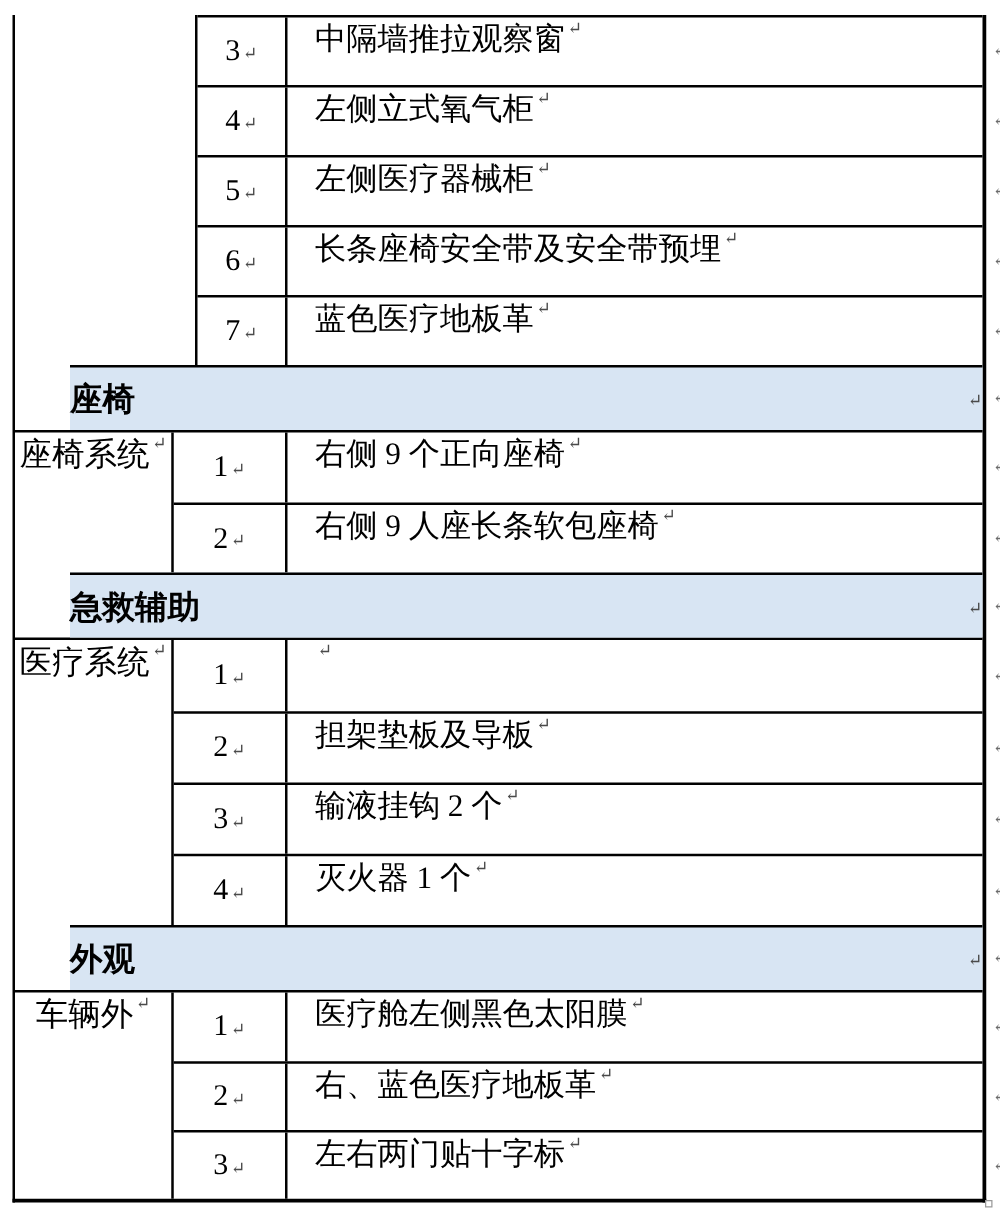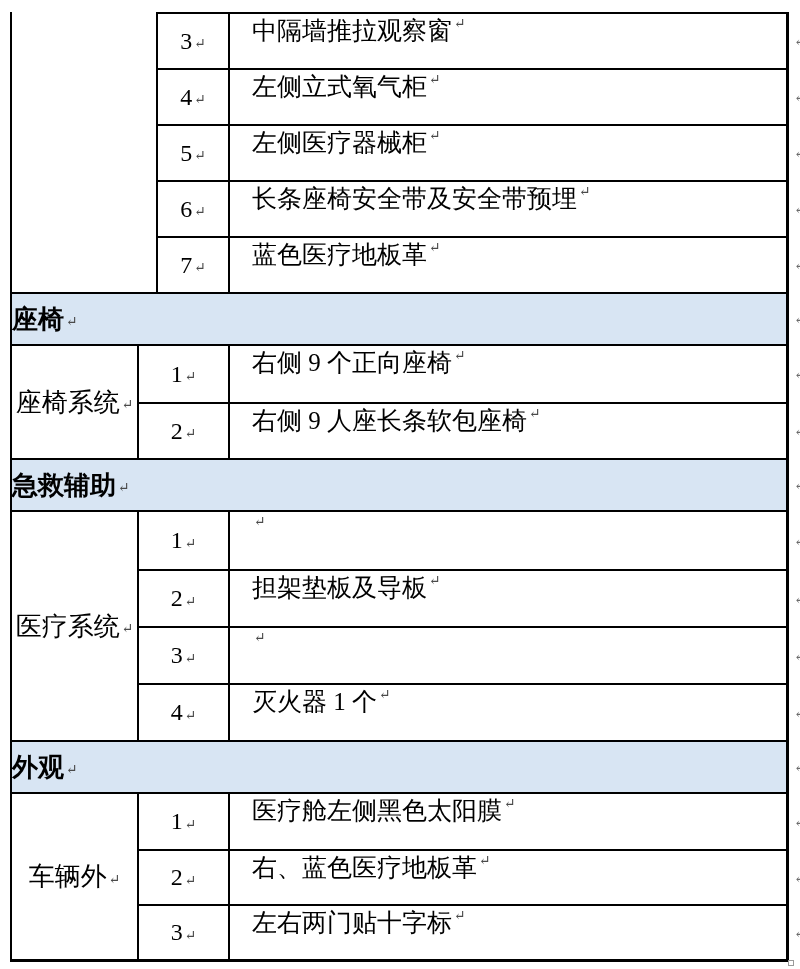--- a/index.html
+++ b/index.html
@@ -5,41 +5,41 @@
   html,body{margin:0;padding:0;background:#ffffff;width:800px;height:969px;overflow:hidden;}
   .page{position:relative;width:800px;height:969px;background:#ffffff;
         font-family:"Liberation Serif","DejaVu Serif",serif;color:var(--text,#000);}
   .spec-table{position:absolute;left:10px;top:12px;width:779px;box-sizing:border-box;
         border-left:2px solid var(--border,#000);
         border-right:3px solid var(--border,#000);
         border-bottom:3px solid var(--border,#000);}
   
   .band{display:flex;}
   .cat-cell{box-sizing:border-box;border-right:2px solid var(--border,#000);
-        display:flex;align-items:center;justify-content:center;
+        display:flex;justify-content:center;
         font-size:26px;text-align:center;}
   .cat-a{width:146px;}
   .cat-l{width:127px;}
   .rows{flex:1;display:flex;flex-direction:column;min-width:0;}
   .irow{display:flex;position:relative;box-sizing:border-box;border-top:2px solid var(--border,#000);}
   .sec{border-top:2px solid var(--border,#000);}
   .sec .irow:first-child{border-top:none;}
   .num-cell{box-sizing:border-box;border-right:2px solid var(--border,#000);
         display:flex;align-items:center;justify-content:center;font-size:24px;}
   .num-a{width:72px;}
   .num-l{width:91px;}
   .txt-cell{flex:1;display:flex;align-items:flex-start;padding-left:22px;
         font-size:25px;white-space:nowrap;overflow:visible;}
   .h56{height:56px;} .h57{height:57px;} .h55{height:55px;}
   
   .sec-hdr{position:relative;box-sizing:border-box;height:52px;
         border-top:2px solid var(--border,#000);
         background:var(--header-bg,#d8e5f3);
-        display:flex;align-items:center;justify-content:flex-start;
-        font-size:26px;font-weight:bold;}
+        display:flex;align-items:center;justify-content:space-between;
+        font-size:26px;font-weight:bold;margin-left:44px;}
   
   .pm{font-size:14px;color:#4a4a4a;margin-left:2px;font-weight:normal;line-height:1;
       position:relative;top:3px;}
   .pm-out{position:absolute;right:-20px;top:50%;transform:translateY(-50%);
       font-size:14px;color:#6b6b6b;font-weight:normal;}
   
   .resize-handle{position:absolute;left:788px;top:960px;width:6px;height:6px;
       box-sizing:border-box;border:1px solid #9a9a9a;background:#fff;}
 </style>
 </head>
@@ -176,20 +176,21 @@
               <span class="pm">↵</span>
             </div>
           <span class="pm-out">↵</span>
         </div>
         <div class="irow h57">
           <div class="num-cell num-l">
               <span>3</span>
               <span class="pm">↵</span>
             </div>
           <div class="txt-cell">
+              <span>输液挂钩 2 个</span>
               <span class="pm">↵</span>
             </div>
           <span class="pm-out">↵</span>
         </div>
         <div class="irow h57">
           <div class="num-cell num-l">
               <span>4</span>
               <span class="pm">↵</span>
             </div>
           <div class="txt-cell">

